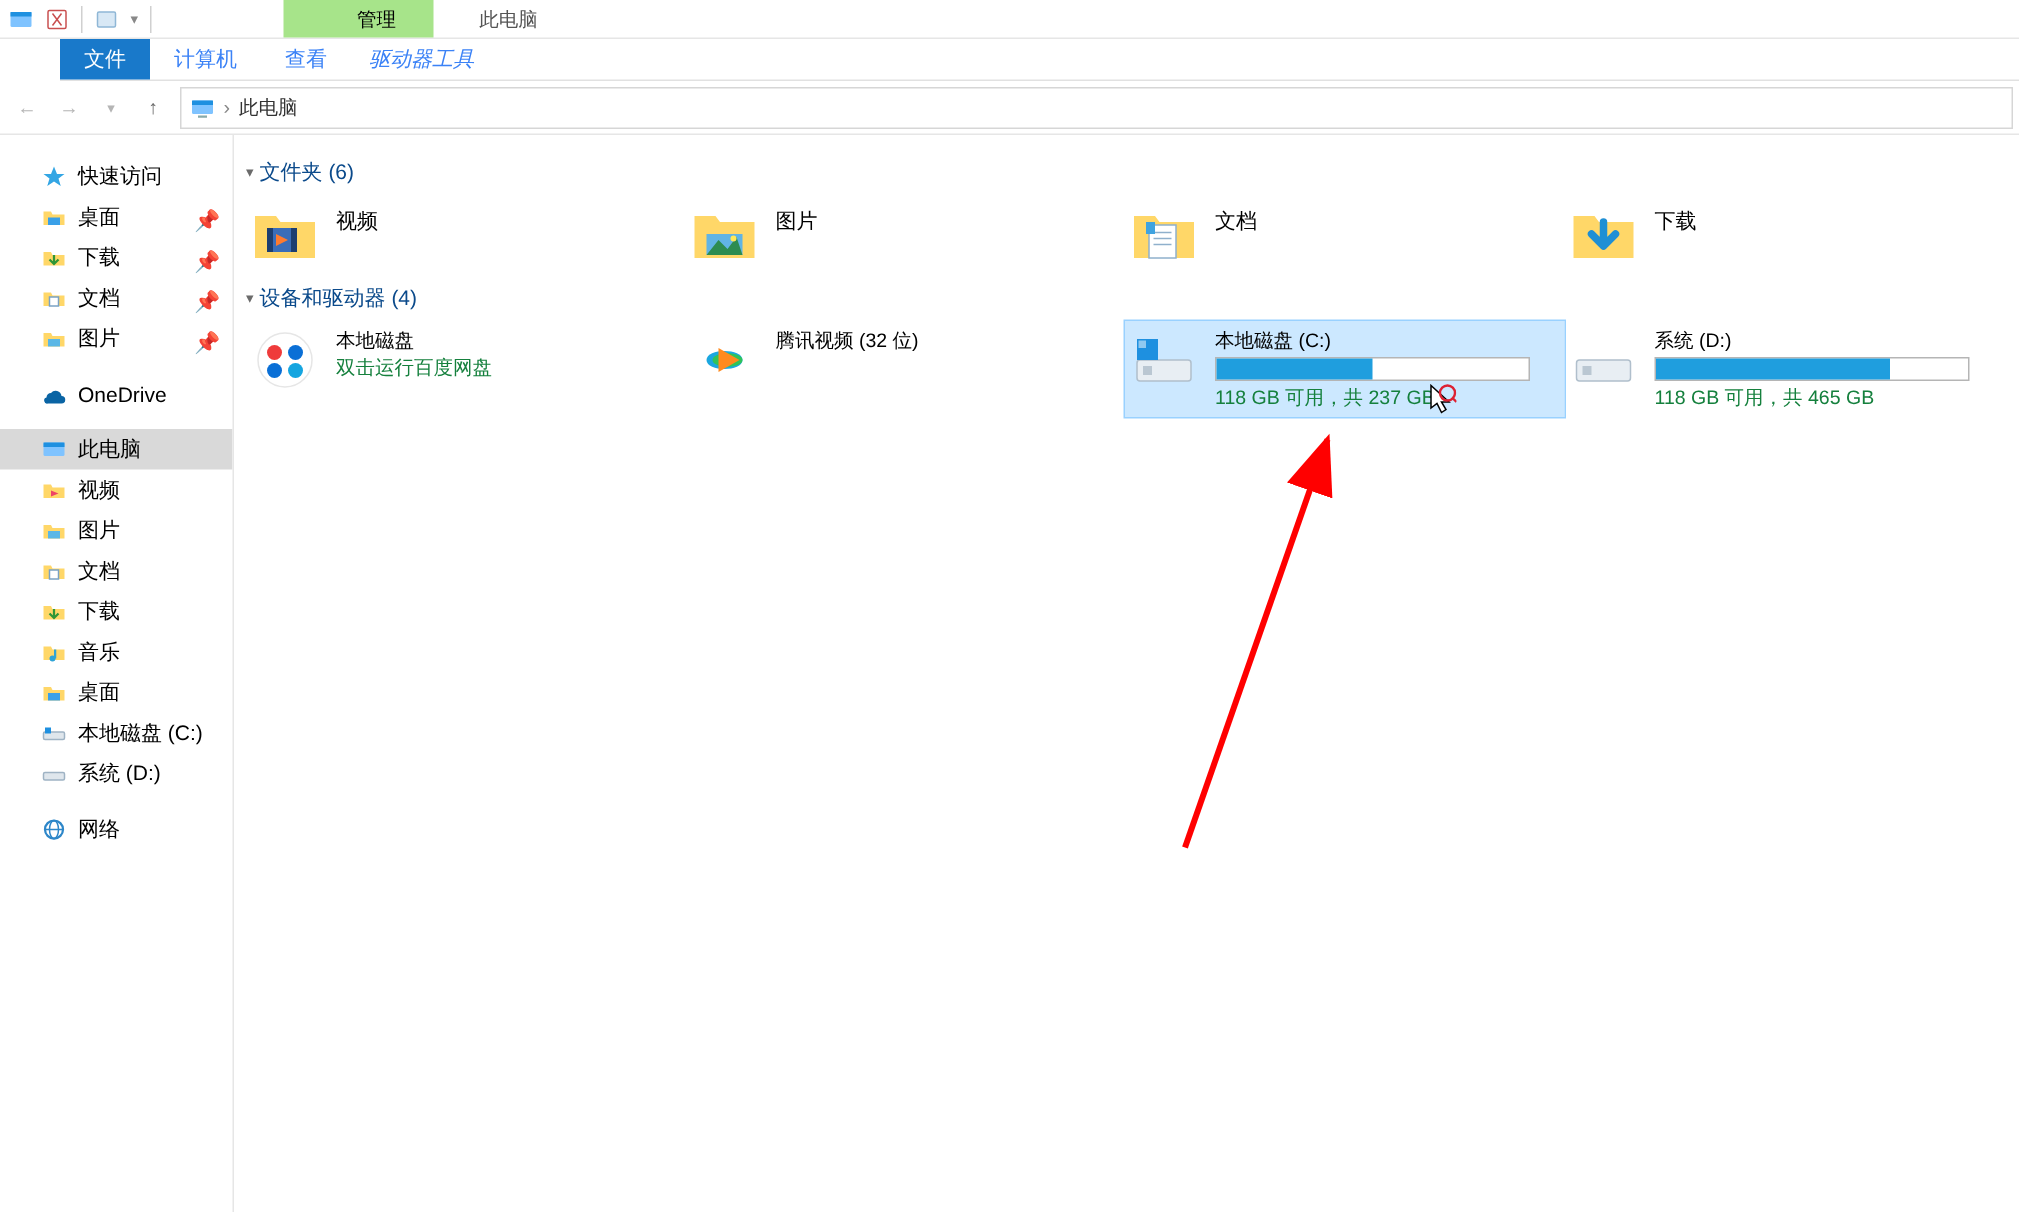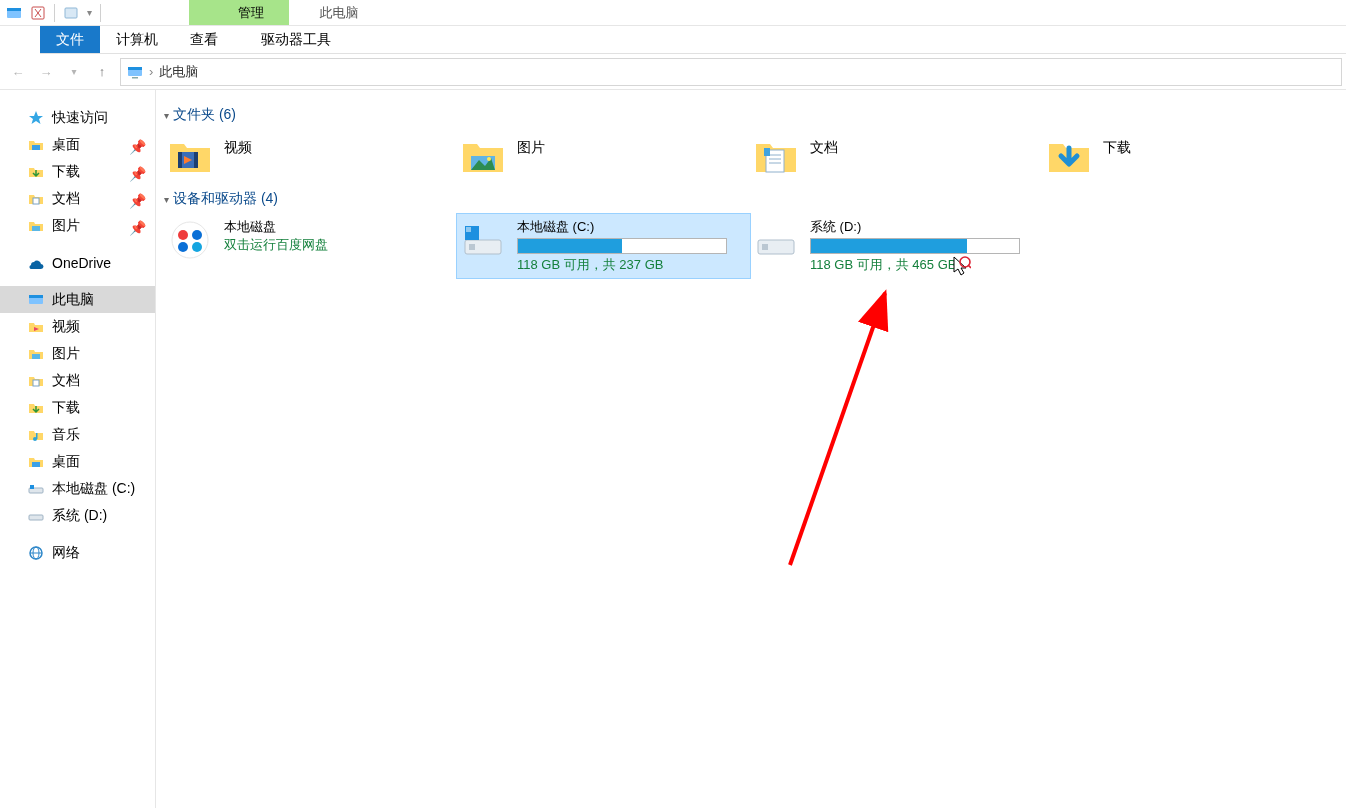--- a/index.html
+++ b/index.html
@@ -50,30 +50,30 @@
     height: 28px;
     display: flex;
     align-items: stretch;
     border-bottom: 1px solid #e1e1e1;
     font-size: 14px;
     margin-left: 40px;
   }
   .ribbon .rtab {
     padding: 0 16px;
     line-height: 26px;
-    color: #000000;
+    color: #3b82f6;
   }
   .ribbon .rtab.active {
     background: #1979ca;
     color: #fff;
   }
   .ribbon .rtab.ctx {
     width: 100px;
-    text-align: center;
     padding: 0;
+    font-style: italic;
   }
 
   
   .navrow {
     height: 36px;
     display: flex;
     align-items: center;
     padding: 0 4px;
     border-bottom: 1px solid #e6e6e6;
   }
@@ -483,20 +483,33 @@
               <circle cx="15" cy="29" r="5" fill="#0a6fd6"></circle>
               <circle cx="29" cy="29" r="5" fill="#15a5e0"></circle>
             </svg>
         </span>
         <div class="drive-info">
           <div class="dname">本地磁盘</div>
           <div class="dtext">双击运行百度网盘</div>
         </div>
       </div>
 
+      <div class="drive-item">
+        <span class="big-ico">
+          <svg width="44" height="44" viewBox="0 0 44 44">
+              <ellipse cx="22" cy="22" rx="18" ry="14" fill="#fff"></ellipse>
+              <path d="M10 22c0-8 24-8 24 0s-24 8-24 0z" fill="#1aa7e0"></path>
+              <path d="M14 22c0-6 20-6 20 0s-20 6-20 0z" fill="#2fc35a"></path>
+              <polygon points="18,14 32,22 18,30" fill="#ff8a1e"></polygon>
+            </svg>
+        </span>
+        <div class="drive-info">
+          <div class="dname">腾讯视频 (32 位)</div>
+        </div>
+      </div>
 
       <div class="drive-item selected">
         <span class="big-ico">
           <svg width="44" height="44" viewBox="0 0 44 44">
               <rect x="4" y="22" width="36" height="14" rx="2" fill="#e8eef3" stroke="#b0bfcc"></rect>
               <rect x="8" y="26" width="6" height="6" fill="#bac7d2"></rect>
               <rect x="4" y="8" width="14" height="14" fill="#1e90e0"></rect>
               <rect x="5" y="9" width="5" height="5" fill="#fff" opacity="0.5"></rect>
             </svg>
         </span>

